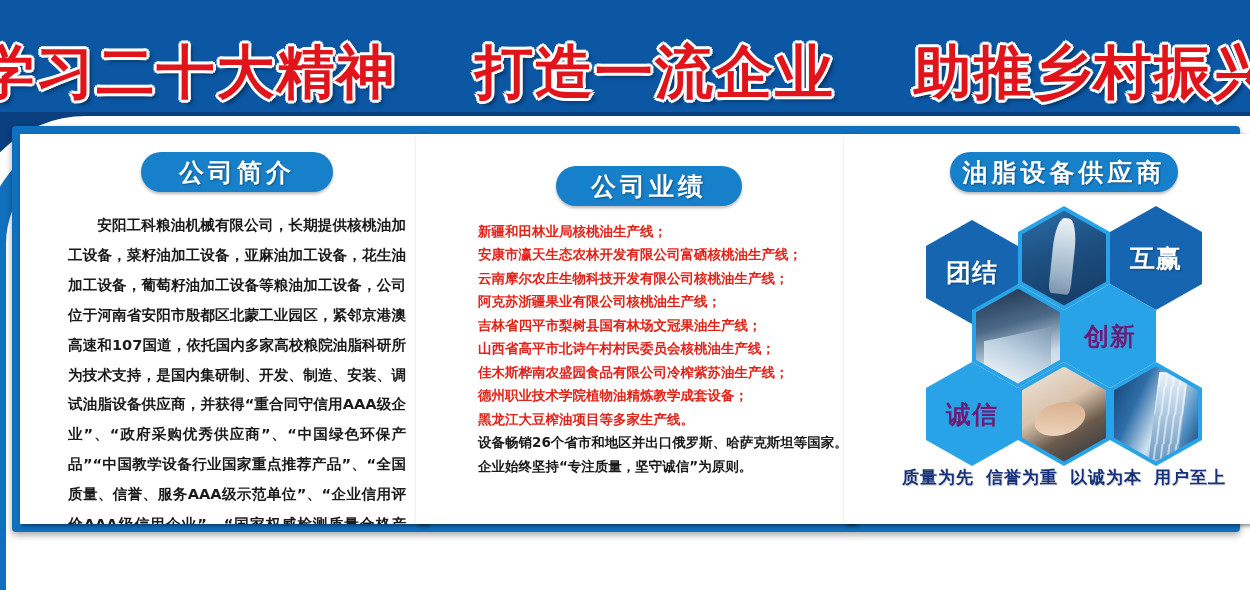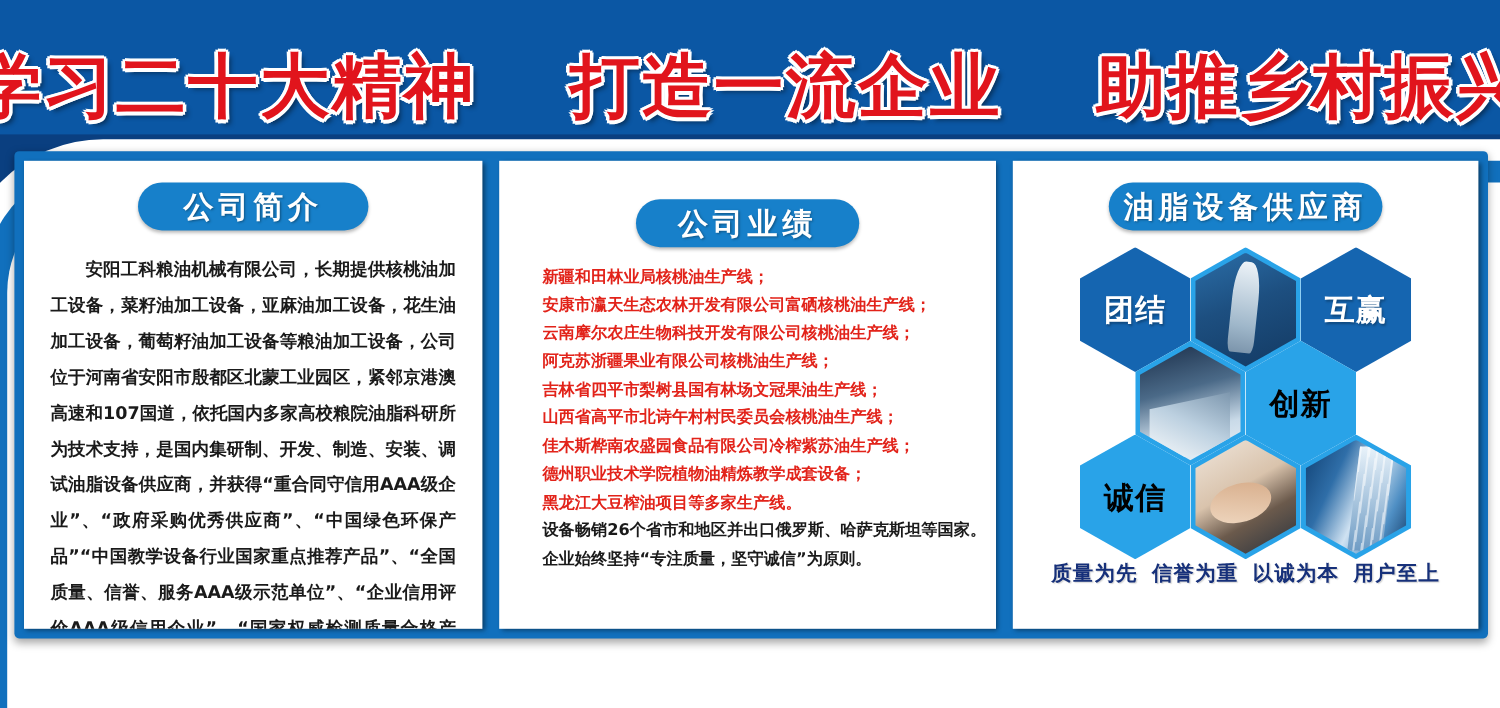--- a/index.html
+++ b/index.html
@@ -49,20 +49,21 @@
   #board{
     position:absolute;left:12px;top:126px;width:1228px;height:406px;
     background:#1170bd;
     border-radius:4px;
     box-shadow:0 3px 7px rgba(0,0,0,.35);
   }
   .panel{
     position:absolute;top:8px;height:390px;background:#ffffff;
     box-shadow:2px 2px 4px rgba(0,0,0,.45);
     overflow:hidden;
+    padding-left:26px;
   }
   #panel-intro{left:8px;width:382px;}
   #panel-perf{left:404px;width:414px;}
   #panel-supply{left:832px;width:388px;}
 
   
   .pill{
     margin:18px auto 0 auto;
     background:#1780ca;
     border-radius:22px;
@@ -107,21 +108,21 @@
     display:flex;align-items:center;justify-content:center;
   }
   .hex-solid{background:#1565b0;}
   .hex-ring{background:#29a3e8;}
   .hex-label{
     position:relative;z-index:3;
     font-size:25px;font-weight:bold;letter-spacing:1px;
     font-family:"DejaVu Sans","Liberation Sans",sans-serif;
   }
   .lbl-white{color:#ffffff;text-shadow:1px 1px 2px rgba(0,0,0,.3);}
-  .lbl-blue{color:#000000;}
+  .lbl-blue{color:#701a75;}
   .hex-photo{
     position:absolute;left:4px;top:4.5px;width:84px;height:95px;
     clip-path:polygon(50% 0%,100% 25%,100% 75%,50% 100%,0% 75%,0% 25%);
   }
   .ph-carrier{background:
       radial-gradient(ellipse at 50% 42%, #d8e6f2 0 14%, rgba(216,230,242,0) 16%),
       linear-gradient(160deg,#2b6ea8 0%,#1d4f80 45%,#133a63 100%);
   }
   .ph-carrier:after{
     content:"";position:absolute;left:36%;top:8%;width:26%;height:80%;
@@ -203,21 +204,21 @@
       </div>
     </div>
 
     <div class="panel" id="panel-supply">
       <div class="pill" id="pill-supply">
         <span>油脂设备供应商</span>
       </div>
 
       <div id="hexwrap">
 
-        <div class="hex hex-solid" style="left:56px;top:6px;text-align:right;">
+        <div class="hex hex-solid" style="left:56px;top:20px;text-align:right;">
           <span class="hex-label lbl-white">团结</span>
         </div>
         <div class="hex hex-ring" style="left:148px;top:6px;">
           <div class="hex-photo ph-carrier"></div>
         </div>
         <div class="hex hex-solid" style="left:240px;top:6px;">
           <span class="hex-label lbl-white">互赢</span>
         </div>
 
         <div class="hex hex-ring" style="left:102px;top:84px;">

